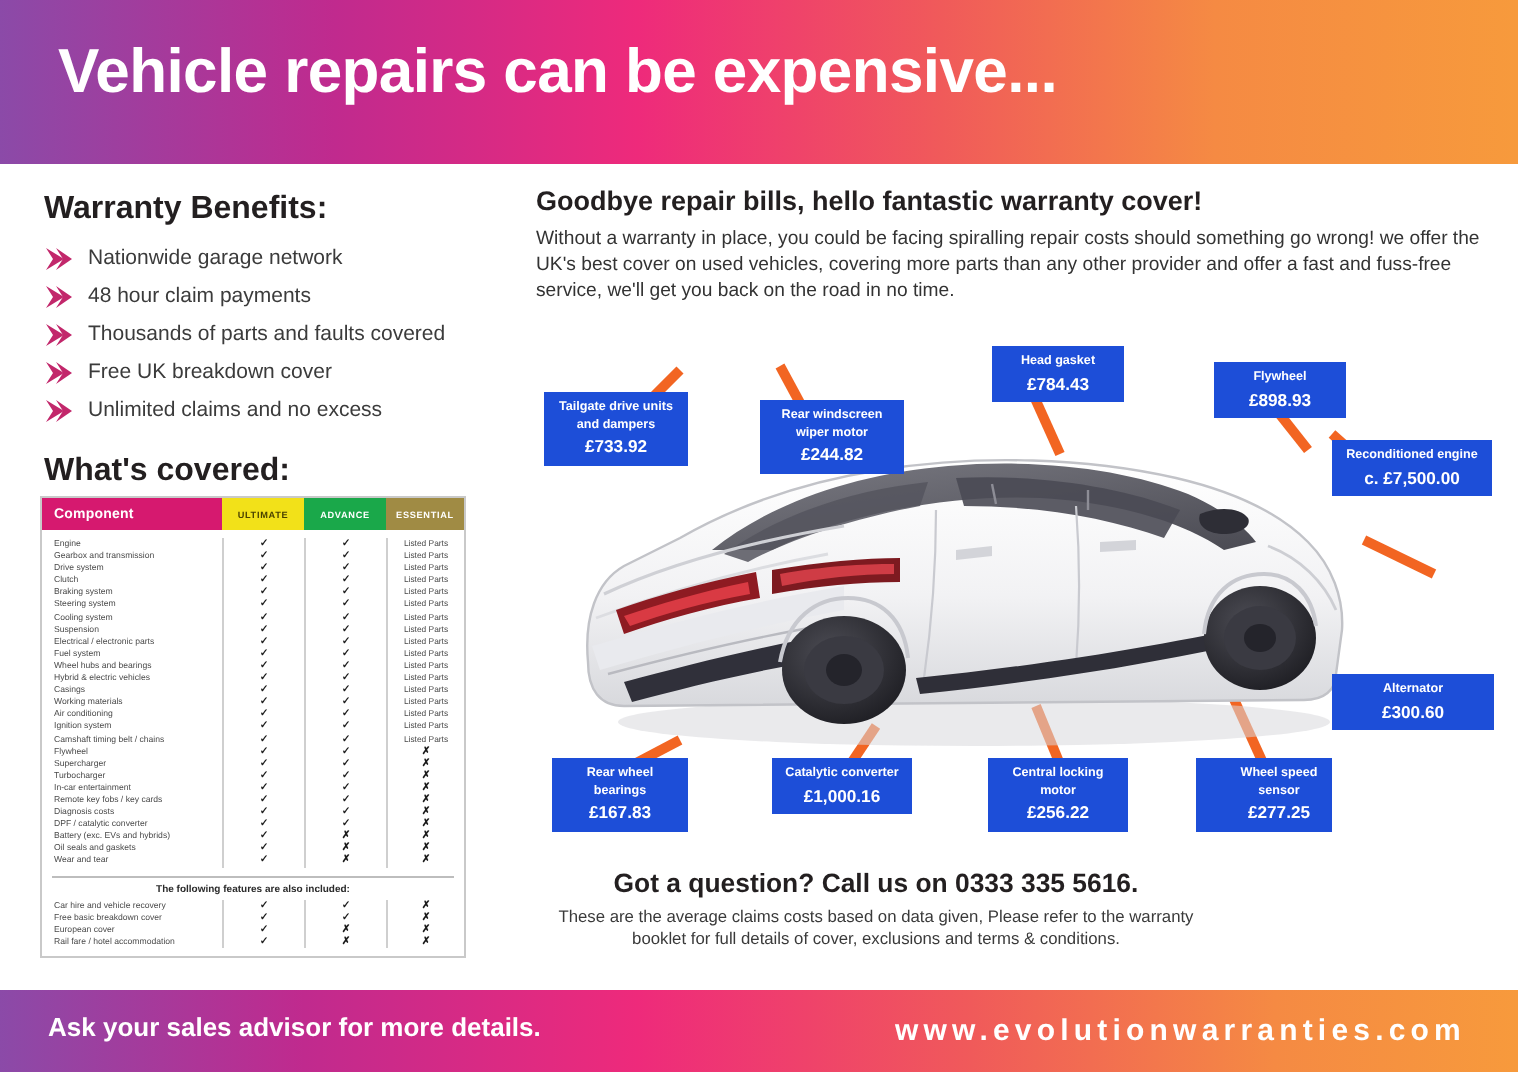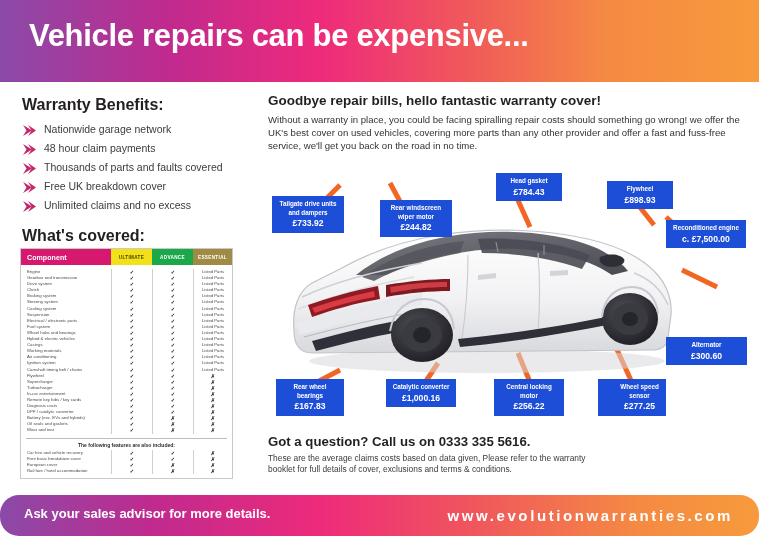--- a/index.html
+++ b/index.html
@@ -62,29 +62,28 @@
   .diagram { position: absolute; left: 262px; top: 165px; width: 494px; height: 255px; }
   .car-svg { position: absolute; left: 20px; top: 48px; width: 400px; height: 165px; }
   .lines-svg { position: absolute; left: 0; top: 0; width: 494px; height: 255px; }
 
   .callout { position: absolute; background: #1d4ed8; color: #fff; text-align: center;
              padding: 4px 5px 5px 5px; line-height: 8.5px; }
   .co-label { font-size: 6.3px; font-weight: bold; display: block; }
   .co-price { font-size: 8.6px; font-weight: bold; display: block; margin-top: 2px; }
 
   
-  .bottom-block { position: absolute; left: 268px; top: 434px; width: 340px; }
+  .bottom-block { position: absolute; left: 268px; top: 434px; width: 340px; text-align: center; }
   .bt-title { font-size: 13.2px; font-weight: bold; color: #231f20; }
   .bt-para { font-size: 8.4px; line-height: 11px; color: #3a3a3a; margin-top: 4px; }
 
   
   .footer {
     position: absolute; left: 0; bottom: 0; width: 759px; height: 41px;
     background: linear-gradient(90deg,#8b4aa8 0%, #c02a8e 20%, #ee2a7b 42%, #f05a5a 64%, #f58a43 84%, #f79a3c 100%);
-    border-radius: 19px;
   }
   .footer-left { position: absolute; left: 24px; top: 11px; font-size: 13px;
                  font-weight: bold; color: #fff; }
   .footer-right { position: absolute; right: 26px; top: 12px; font-size: 15px;
                   font-weight: bold; color: #fff; letter-spacing: 2.6px; }
 </style>
 </head>
 <body>
 
 <div class="page">

